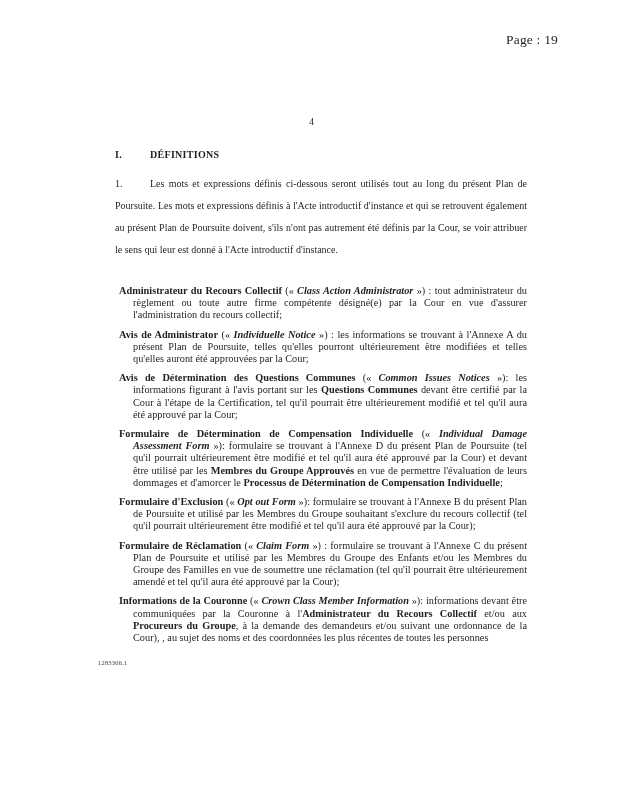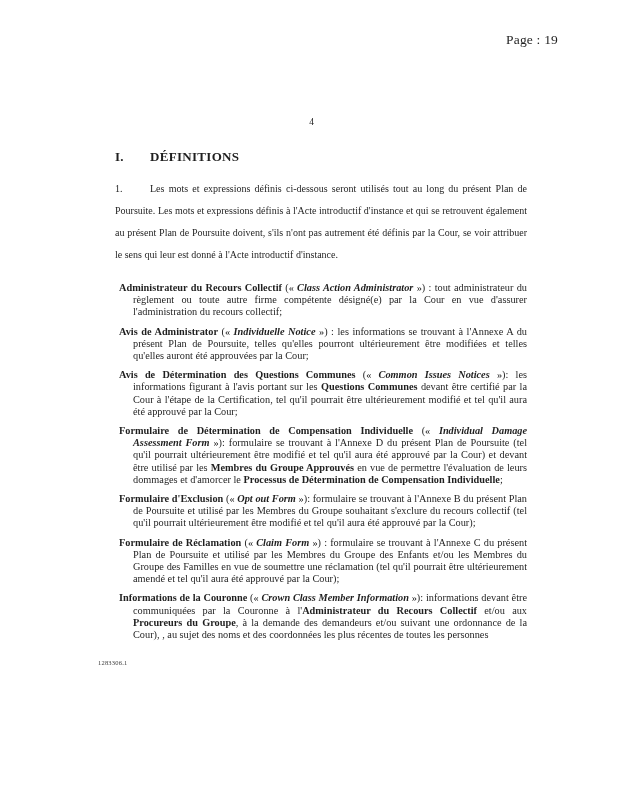--- a/index.html
+++ b/index.html
@@ -38,39 +38,39 @@
     font-size: 9.5px;
   }
   .content-column {
     position: absolute;
     top: 149px;
     left: 115px;
     width: 412px;
   }
   .section-heading {
     font-weight: bold;
-    font-size: 13px;
+    font-size: 10px;
     letter-spacing: 0.3px;
   }
   .heading-numeral {
     display: inline-block;
     width: 35px;
   }
   .intro-para {
     margin: 13px 0 0 0;
     font-size: 10px;
     line-height: 22px;
     text-align: justify;
   }
   .para-number {
     display: inline-block;
     width: 35px;
   }
   .definitions-list {
-    margin-top: 16px;
+    margin-top: 24px;
     margin-left: 4px;
     width: 408px;
   }
   .definition-item {
     margin: 0 0 7px 0;
     padding-left: 14px;
     text-indent: -14px;
     font-size: 10.3px;
     line-height: 12.2px;
     text-align: justify;

